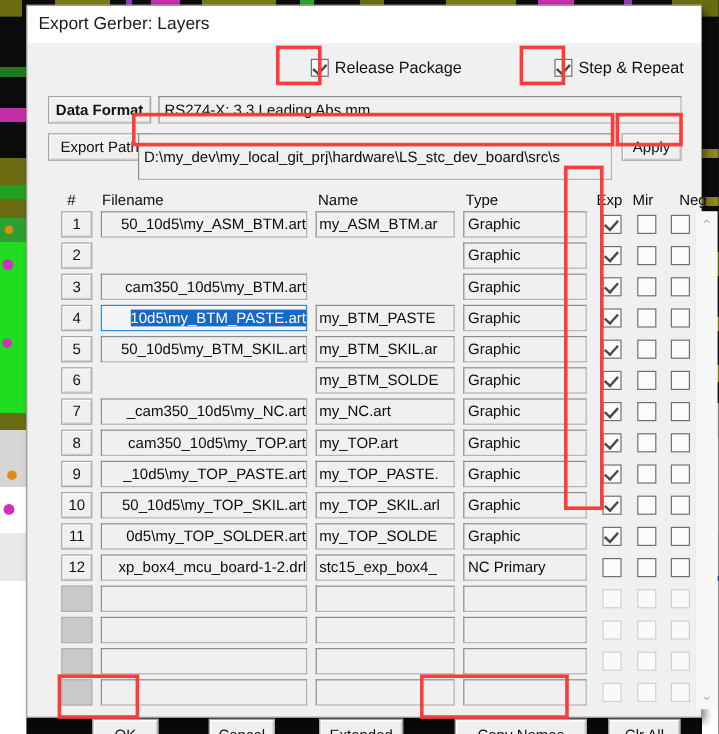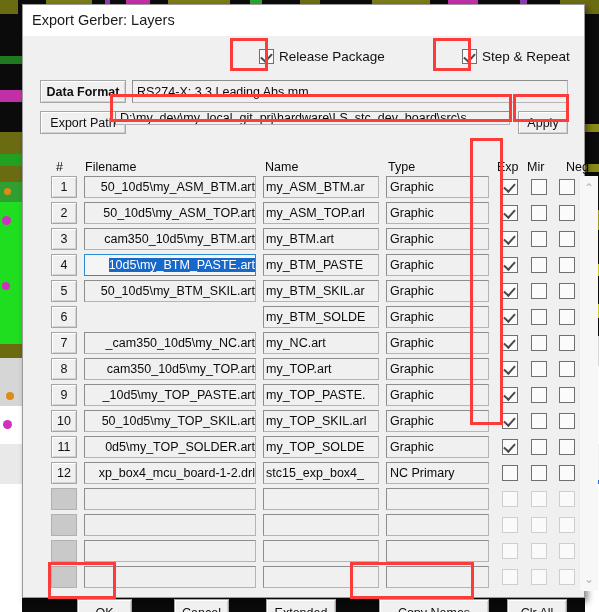--- a/index.html
+++ b/index.html
@@ -309,21 +309,21 @@
       </div>
       <div class="txtbox" style="position:absolute;left:109px;top:0;width:436px;height:23px;">
         <span>RS274-X: 3.3 Leading Abs mm</span>
       </div>
     </div>
 
     <div class="field-row" style="top:75px;left:0;width:563px;">
       <div class="btn" style="position:absolute;left:17px;top:0;width:86px;height:23px;">
         <span>Export Path</span>
       </div>
-      <div class="txtbox" style="position:absolute;left:92px;top:0;width:395px;height:14px;">
+      <div class="txtbox" style="position:absolute;left:92px;top:0;width:395px;height:39px;">
         <span>D:\my_dev\my_local_git_prj\hardware\LS_stc_dev_board\src\s</span>
       </div>
       <div class="btn" style="position:absolute;left:495px;top:0;width:50px;height:23px;text-align:center;">
         <span>Apply</span>
       </div>
     </div>
 
     <div class="col-hdr" style="left:33px;">#</div>
     <div class="col-hdr" style="left:62px;">Filename</div>
     <div class="col-hdr" style="left:242px;text-align:center;">Name</div>
@@ -339,35 +339,30 @@
             <span>50_10d5\my_ASM_BTM.art</span>
           </div>
           <div class="cell-name">my_ASM_BTM.ar</div>
           <div class="cell-type">Graphic</div>
           <div class="cell-chk chk-exp on"></div>
           <div class="cell-chk chk-mir"></div>
           <div class="cell-chk chk-neg"></div>
         </div>
         <div class="grow">
           <div class="cell-num">2</div>
-          <div class="cell-file">
-            <span>50_10d5\my_ASM_TOP.art</span>
-          </div>
-          <div class="cell-name">my_ASM_TOP.arl</div>
           <div class="cell-type">Graphic</div>
           <div class="cell-chk chk-exp on"></div>
           <div class="cell-chk chk-mir"></div>
           <div class="cell-chk chk-neg"></div>
         </div>
         <div class="grow">
           <div class="cell-num">3</div>
           <div class="cell-file">
             <span>cam350_10d5\my_BTM.art</span>
           </div>
-          <div class="cell-name">my_BTM.art</div>
           <div class="cell-type">Graphic</div>
           <div class="cell-chk chk-exp on"></div>
           <div class="cell-chk chk-mir"></div>
           <div class="cell-chk chk-neg"></div>
         </div>
         <div class="grow">
           <div class="cell-num">4</div>
           <div class="cell-file sel">
             <span>10d5\my_BTM_PASTE.art</span>
           </div>

